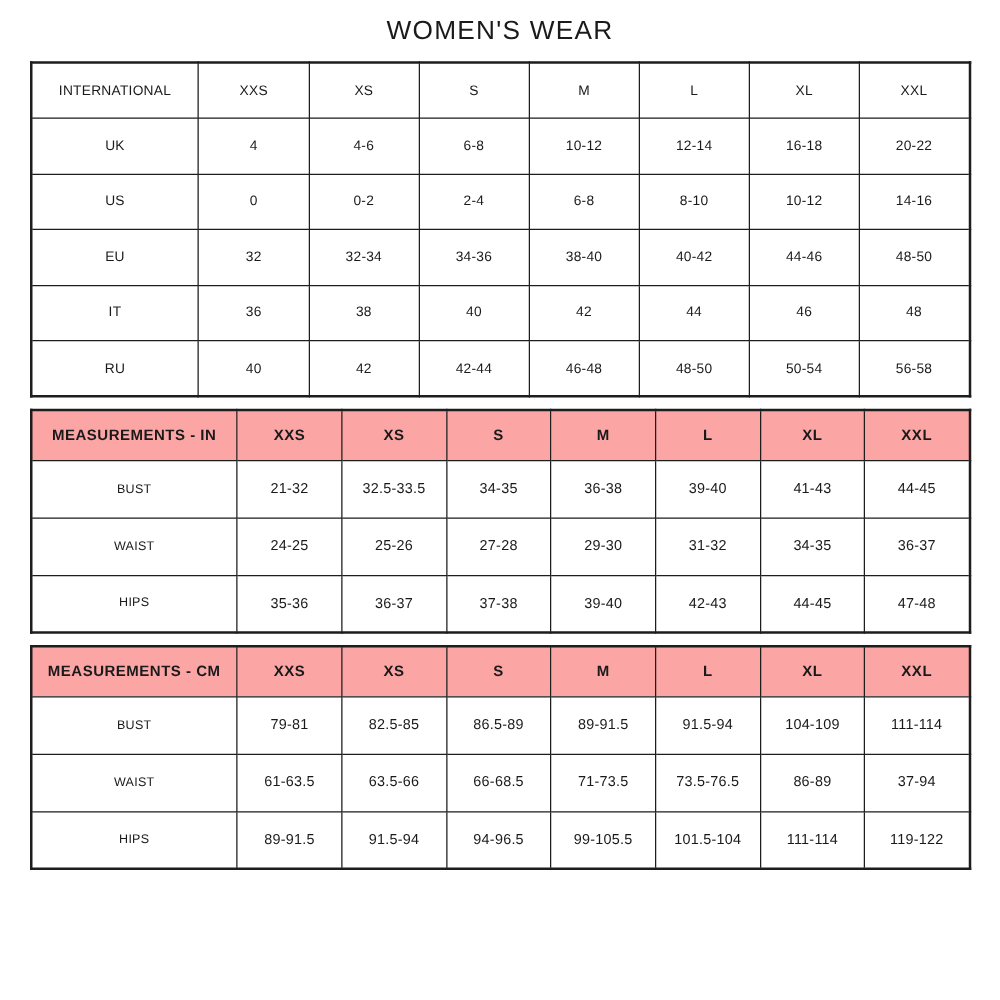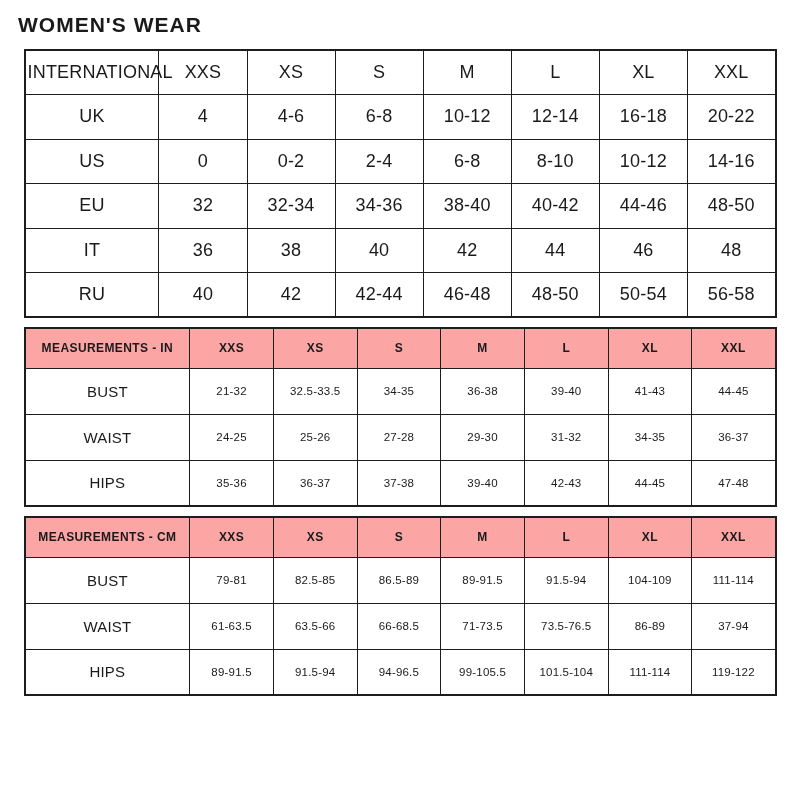--- a/index.html
+++ b/index.html
@@ -4,25 +4,25 @@
 <style>
   * { box-sizing: border-box; }
   html, body { margin: 0; padding: 0; }
   body {
     width: 800px;
     background: #ffffff;
     font-family: "Liberation Sans", "DejaVu Sans", sans-serif;
     color: #1a1a1a;
   }
   .page-title {
-    text-align: left;
+    text-align: center;
     font-size: 21px;
-    font-weight: 700;
+    font-weight: 400;
     letter-spacing: 1px;
-    margin: 13px 0 12px 18px;
+    margin: 13px 0 12px 0;
   }
   .wrap { width: 753px; margin: 0 auto; }
   table {
     width: 100%;
     border-collapse: collapse;
     table-layout: fixed;
     border: 2.2px solid #1d1d1d;
     margin-bottom: 9px;
   }
   td {
@@ -36,36 +36,36 @@
   .t1 .col-label { width: 17.9%; }
   .t1 tr.head td {
     background: #d9d9d9;
     font-weight: 700;
     font-size: 14px;
     height: 42px;
     letter-spacing: 0.6px;
   }
   .t1 tr.cols td, .t1 tr.data td {
     height: 44.5px;
-    font-size: 18px;
+    font-size: 11px;
   }
   
   .t2 .col-label { width: 22%; }
   .t2 tr.head td {
     background: #fca5a5;
     font-weight: 700;
     font-size: 12px;
     height: 40px;
     letter-spacing: 0.4px;
   }
   .t2 tr.data td {
     height: 46px;
     font-size: 11.5px;
   }
-  .t2 tr.data td.rl { font-size: 15px; }
+  .t2 tr.data td.rl { font-size: 10px; }
 </style>
 </head>
 <body>
 
 <div class="page-title">WOMEN'S WEAR</div>
 
 <div class="wrap">
 
   <table class="t1">
     <colgroup>

